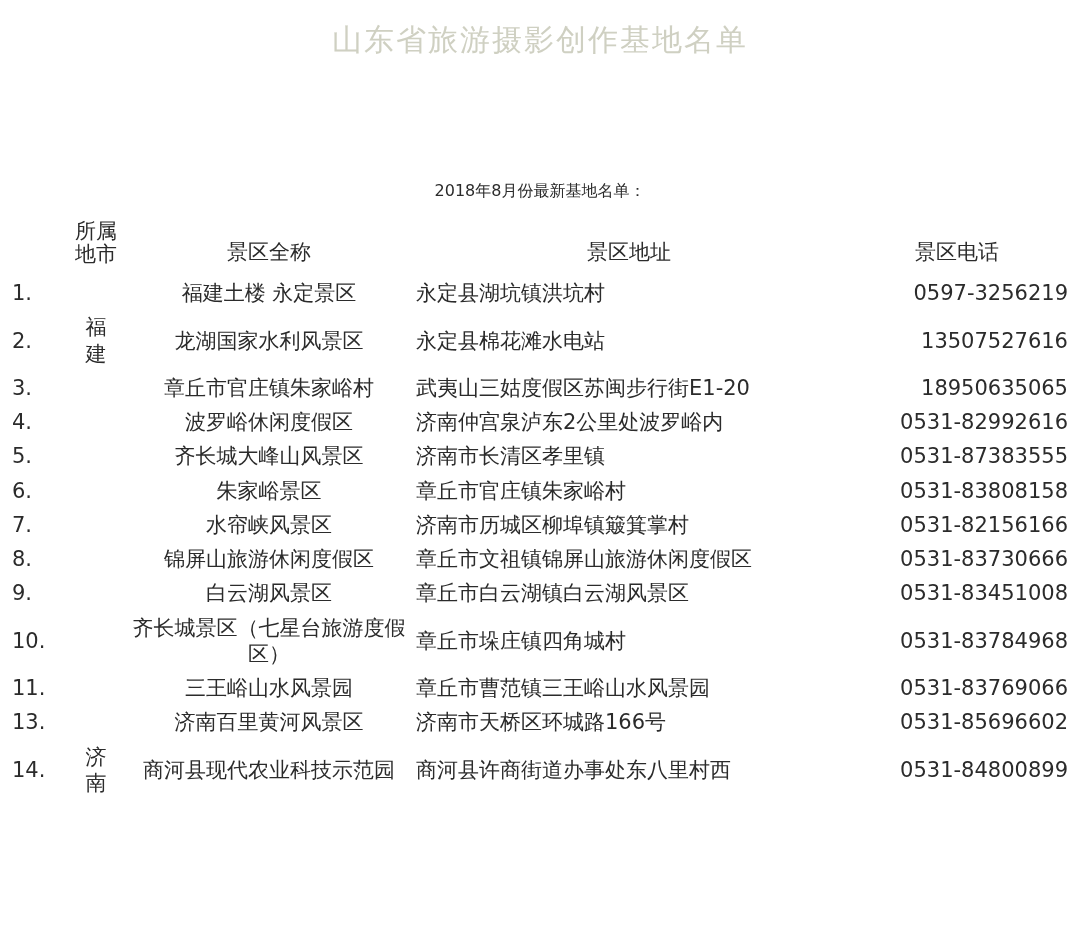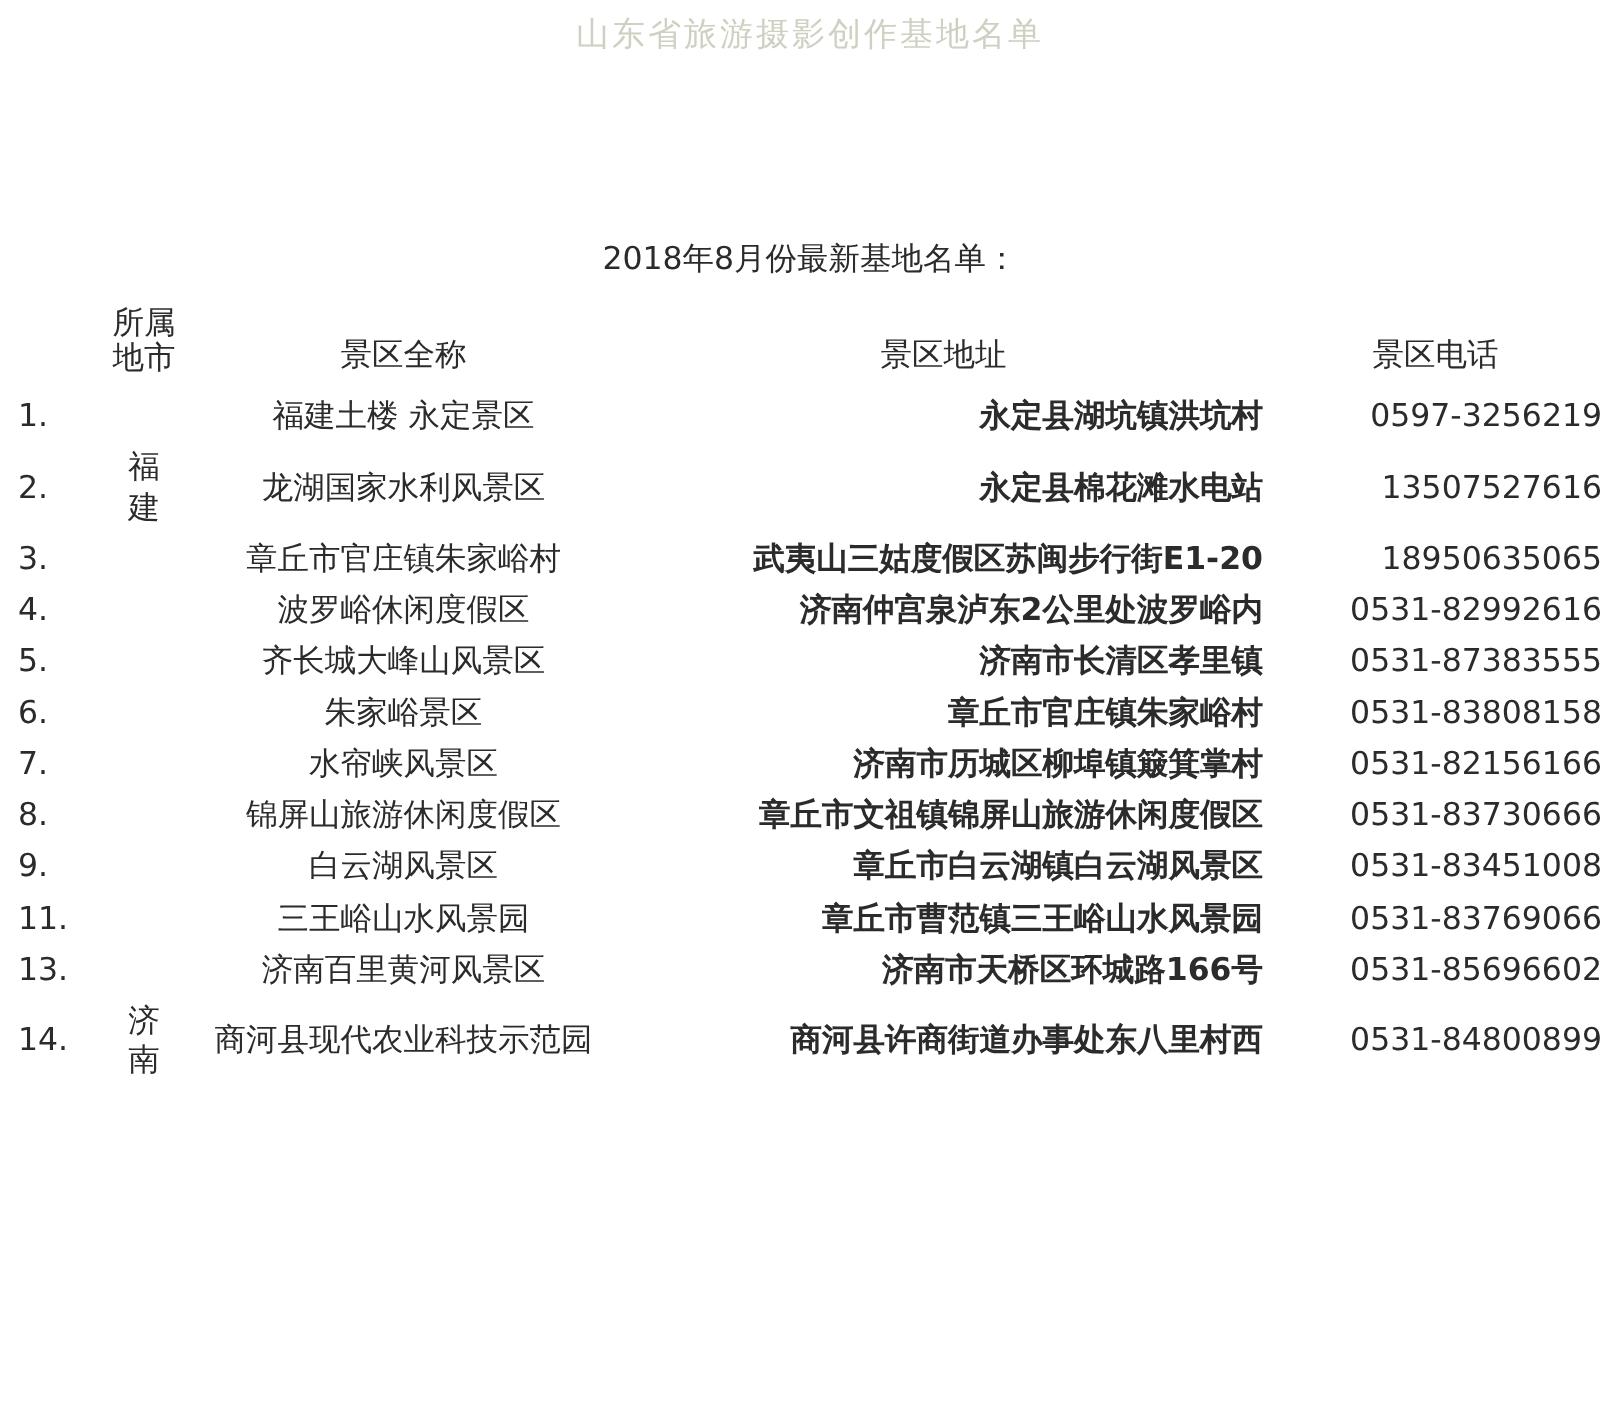--- a/index.html
+++ b/index.html
@@ -15,30 +15,30 @@
     overflow: hidden;
     position: relative;
   }
   .page {
     width: 1080px;
     height: 950px;
     position: relative;
   }
   .doc-title {
     text-align: center;
-    font-size: 22px;
+    font-size: 30px;
     color: #cfd0c2;
     letter-spacing: 2px;
-    padding-top: 8px;
+    padding-top: 20px;
     font-weight: normal;
     font-family: "DejaVu Sans", sans-serif;
   }
   .subtitle {
     text-align: center;
-    font-size: 21px;
+    font-size: 16px;
     color: #2b2b2b;
     margin-top: 120px;
     font-family: "DejaVu Sans", sans-serif;
   }
   table.listing {
     width: 1060px;
     margin: 14px auto 10px auto;
     border-collapse: collapse;
     table-layout: fixed;
     font-family: "DejaVu Sans", sans-serif;
@@ -78,23 +78,22 @@
     text-align: center;
     line-height: 1.1;
     font-size: 20px;
     color: #2b2b2b;
   }
   td.name {
     text-align: center;
     color: #3b8fd4;
   }
   td.addr {
-    text-align: right;
+    text-align: left;
     padding-left: 2px;
-    font-weight: bold;
   }
   td.tel {
     text-align: right;
     letter-spacing: 0px;
   }
   .city-vert {
     display: inline-block;
     width: 1.2em;
     word-break: break-all;
     white-space: normal;
@@ -184,20 +183,27 @@
           <td class="tel">0531-83730666</td>
         </tr>
         <tr>
           <td class="idx">9.</td>
           <td class="city"></td>
           <td class="name">白云湖风景区</td>
           <td class="addr">章丘市白云湖镇白云湖风景区</td>
           <td class="tel">0531-83451008</td>
         </tr>
         <tr>
+          <td class="idx">10.</td>
+          <td class="city"></td>
+          <td class="name">齐长城景区（七星台旅游度假区）</td>
+          <td class="addr">章丘市垛庄镇四角城村</td>
+          <td class="tel">0531-83784968</td>
+        </tr>
+        <tr>
           <td class="idx">11.</td>
           <td class="city"></td>
           <td class="name">三王峪山水风景园</td>
           <td class="addr">章丘市曹范镇三王峪山水风景园</td>
           <td class="tel">0531-83769066</td>
         </tr>
         <tr>
           <td class="idx">13.</td>
           <td class="city"></td>
           <td class="name">济南百里黄河风景区</td>

